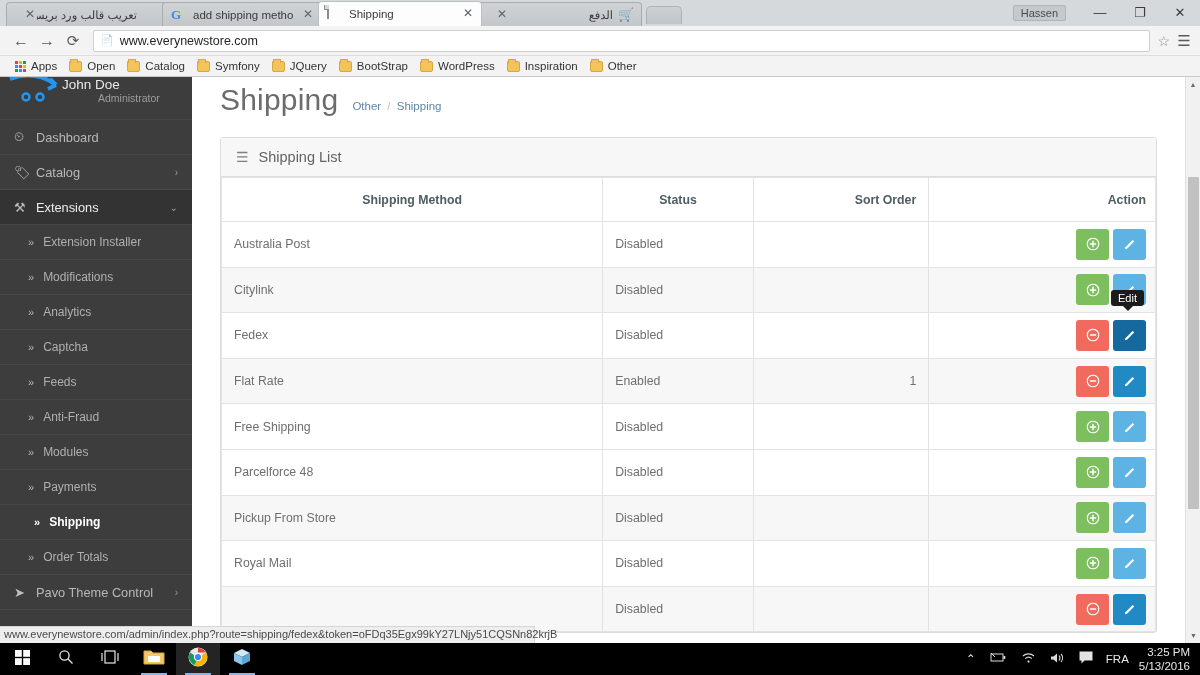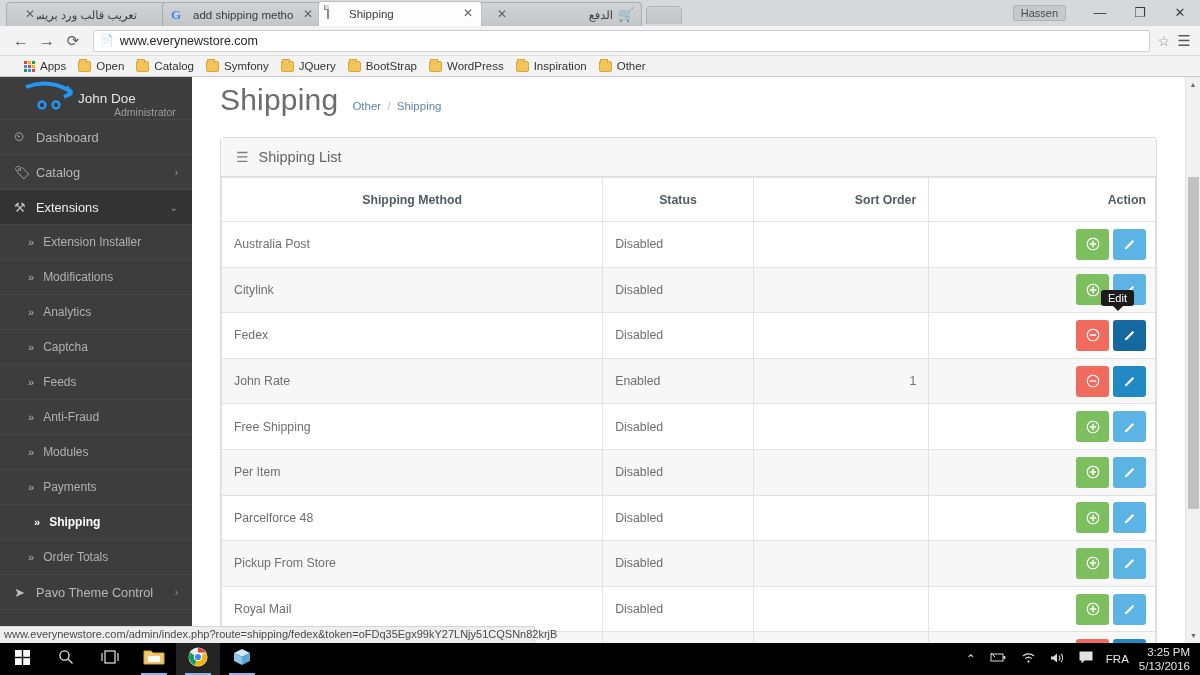--- a/index.html
+++ b/index.html
@@ -83,21 +83,21 @@
     font-size: 12.5px; color: #9a9a9a; overflow: hidden; white-space: nowrap;
   }
   .omnibox .pageicon { margin-right: 6px; color: #8b8b8b; font-size: 11px; }
   .omnibox .host { color: #262626; }
   .star { font-size: 14px; color: #8a8a8a; margin-right: 6px; }
   .menu-dots { font-size: 15px; color: #5a5a5a; width: 16px; text-align: center; }
 
   
   .bookmarks {
     height: 21px; background: #f3f3f3; display: flex; align-items: center;
-    padding: 0 24px; font-size: 11.5px; color: #333; border-bottom: 1px solid #c9c9c9;
+    padding: 0 15px; font-size: 11.5px; color: #333; border-bottom: 1px solid #c9c9c9;
   }
   .bm { display: flex; align-items: center; margin-right: 12px; white-space: nowrap; }
   .bm-folder {
     width: 13px; height: 11px; background: #f2c45a; border: 1px solid #d9a83c;
     border-radius: 1px 2px 2px 2px; margin-right: 5px; position: relative;
   }
   .bm-folder::before {
     content:""; position:absolute; top:-3px; left:0; width:6px; height:3px;
     background:#f2c45a; border:1px solid #d9a83c; border-bottom:none; border-radius:1px 1px 0 0;
   }
@@ -105,21 +105,21 @@
   .apps-grid i { width: 3px; height: 3px; display: block; }
 
   
   .viewport { position: relative; height: 566px; background: #fff; overflow: hidden; }
 
   
   .sidebar {
     position: absolute; left: 0; top: 0; width: 192px; height: 566px;
     background: #3d3d3d; color: #b4b4b4; overflow: hidden;
   }
-  .profile-row { height: 42px; display: flex; align-items: flex-end; padding: 0 26px; position: relative; }
+  .profile-row { height: 42px; display: flex; align-items: flex-start; padding: 0 10px; position: relative; }
   .cart-logo { width: 46px; height: 34px; position: relative; flex: none; margin-right: 6px; }
   .cart-logo svg { position: absolute; left: -4px; top: -12px; }
   .prof-name { font-size: 13.5px; color: #e8e8e8; line-height: 15px; }
   .prof-role { font-size: 10.5px; color: #9d9d9d; line-height: 13px; margin-left: 36px; }
 
   .nav-item {
     height: 35px; display: flex; align-items: center; padding: 0 14px;
     font-size: 12.8px; color: #b8b8b8; border-top: 1px solid #474747; position: relative;
   }
   .nav-item .ic { width: 22px; flex: none; font-size: 13px; color: #bdbdbd; }
@@ -456,47 +456,35 @@
               </tr>
               <tr>
                 <td class="c1">Fedex</td>
                 <td class="c2">Disabled</td>
                 <td class="c3"></td>
                 <td class="c4" style="position: relative;"><button class="btn btn-red" title="Uninstall"><svg width="13" height="13" viewBox="0 0 13 13">
                       <circle cx="6.5" cy="6.5" r="5.8" fill="none" stroke="#fff" stroke-width="1.3"></circle>
                       <line x1="3.3" y1="6.5" x2="9.7" y2="6.5" stroke="#fff" stroke-width="1.6"></line>
                     </svg></button><button class="btn btn-blue-hover" title="Edit"><svg width="14" height="14" viewBox="0 0 14 14">
                       <path d="M2.4 10.2 L9.6 3 L11.2 4.6 L4 11.8 L1.9 12.3 Z" fill="#fff"></path>
-                    </svg></button><span class="tooltip" style="right: 21px; top: -23px;">Edit</span></td>
+                    </svg></button><span class="tooltip" style="right: 11px; top: -23px;">Edit</span></td>
               </tr>
               <tr class="alt">
-                <td class="c1">John Rate</td>
+                <td class="c1">Flat Rate</td>
                 <td class="c2">Enabled</td>
                 <td class="c3">1</td>
                 <td class="c4" style="position: relative;"><button class="btn btn-red" title="Uninstall"><svg width="13" height="13" viewBox="0 0 13 13">
                       <circle cx="6.5" cy="6.5" r="5.8" fill="none" stroke="#fff" stroke-width="1.3"></circle>
                       <line x1="3.3" y1="6.5" x2="9.7" y2="6.5" stroke="#fff" stroke-width="1.6"></line>
                     </svg></button><button class="btn btn-blue-dark" title="Edit"><svg width="14" height="14" viewBox="0 0 14 14">
                       <path d="M2.4 10.2 L9.6 3 L11.2 4.6 L4 11.8 L1.9 12.3 Z" fill="#fff"></path>
                     </svg></button></td>
               </tr>
               <tr>
                 <td class="c1">Free Shipping</td>
-                <td class="c2">Disabled</td>
-                <td class="c3"></td>
-                <td class="c4" style="position: relative;"><button class="btn btn-green" title="Install"><svg width="13" height="13" viewBox="0 0 13 13">
-                      <circle cx="6.5" cy="6.5" r="5.8" fill="none" stroke="#fff" stroke-width="1.3"></circle>
-                      <line x1="6.5" y1="3.3" x2="6.5" y2="9.7" stroke="#fff" stroke-width="1.5"></line>
-                      <line x1="3.3" y1="6.5" x2="9.7" y2="6.5" stroke="#fff" stroke-width="1.5"></line>
-                    </svg></button><button class="btn btn-blue" title="Edit"><svg width="14" height="14" viewBox="0 0 14 14">
-                      <path d="M2.4 10.2 L9.6 3 L11.2 4.6 L4 11.8 L1.9 12.3 Z" fill="#fff"></path>
-                    </svg></button></td>
-              </tr>
-              <tr class="alt">
-                <td class="c1">Per Item</td>
                 <td class="c2">Disabled</td>
                 <td class="c3"></td>
                 <td class="c4" style="position: relative;"><button class="btn btn-green" title="Install"><svg width="13" height="13" viewBox="0 0 13 13">
                       <circle cx="6.5" cy="6.5" r="5.8" fill="none" stroke="#fff" stroke-width="1.3"></circle>
                       <line x1="6.5" y1="3.3" x2="6.5" y2="9.7" stroke="#fff" stroke-width="1.5"></line>
                       <line x1="3.3" y1="6.5" x2="9.7" y2="6.5" stroke="#fff" stroke-width="1.5"></line>
                     </svg></button><button class="btn btn-blue" title="Edit"><svg width="14" height="14" viewBox="0 0 14 14">
                       <path d="M2.4 10.2 L9.6 3 L11.2 4.6 L4 11.8 L1.9 12.3 Z" fill="#fff"></path>
                     </svg></button></td>
               </tr>

